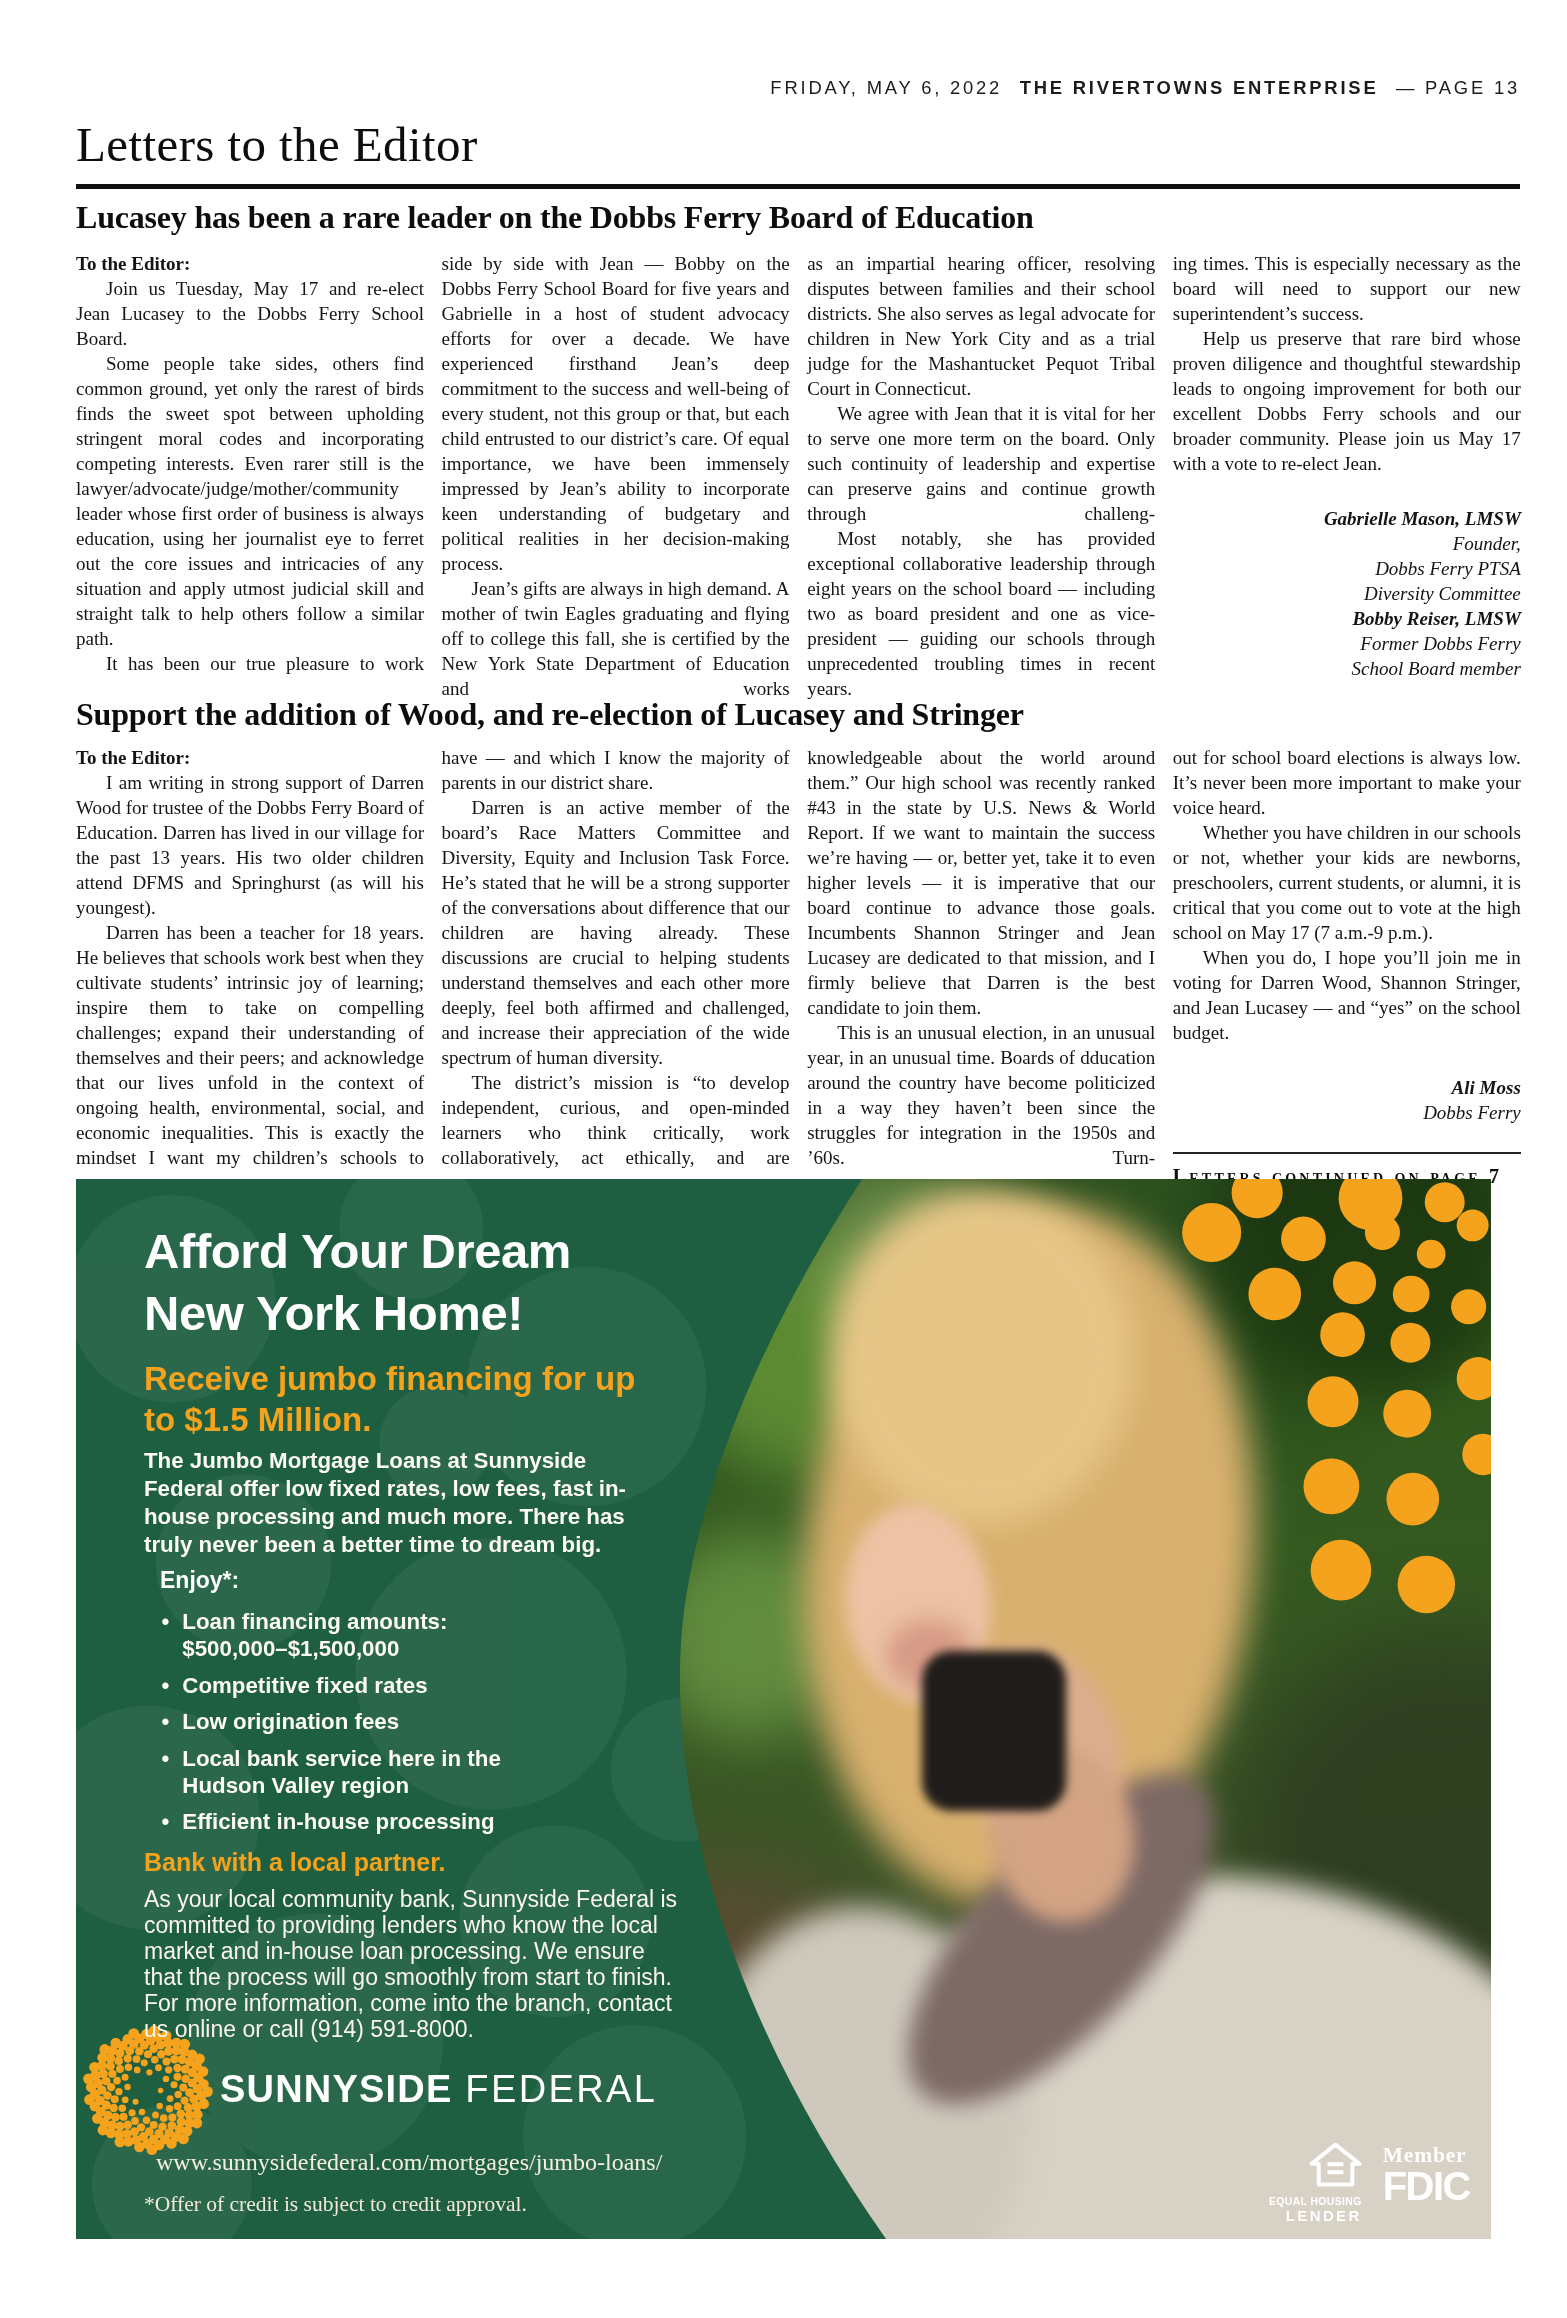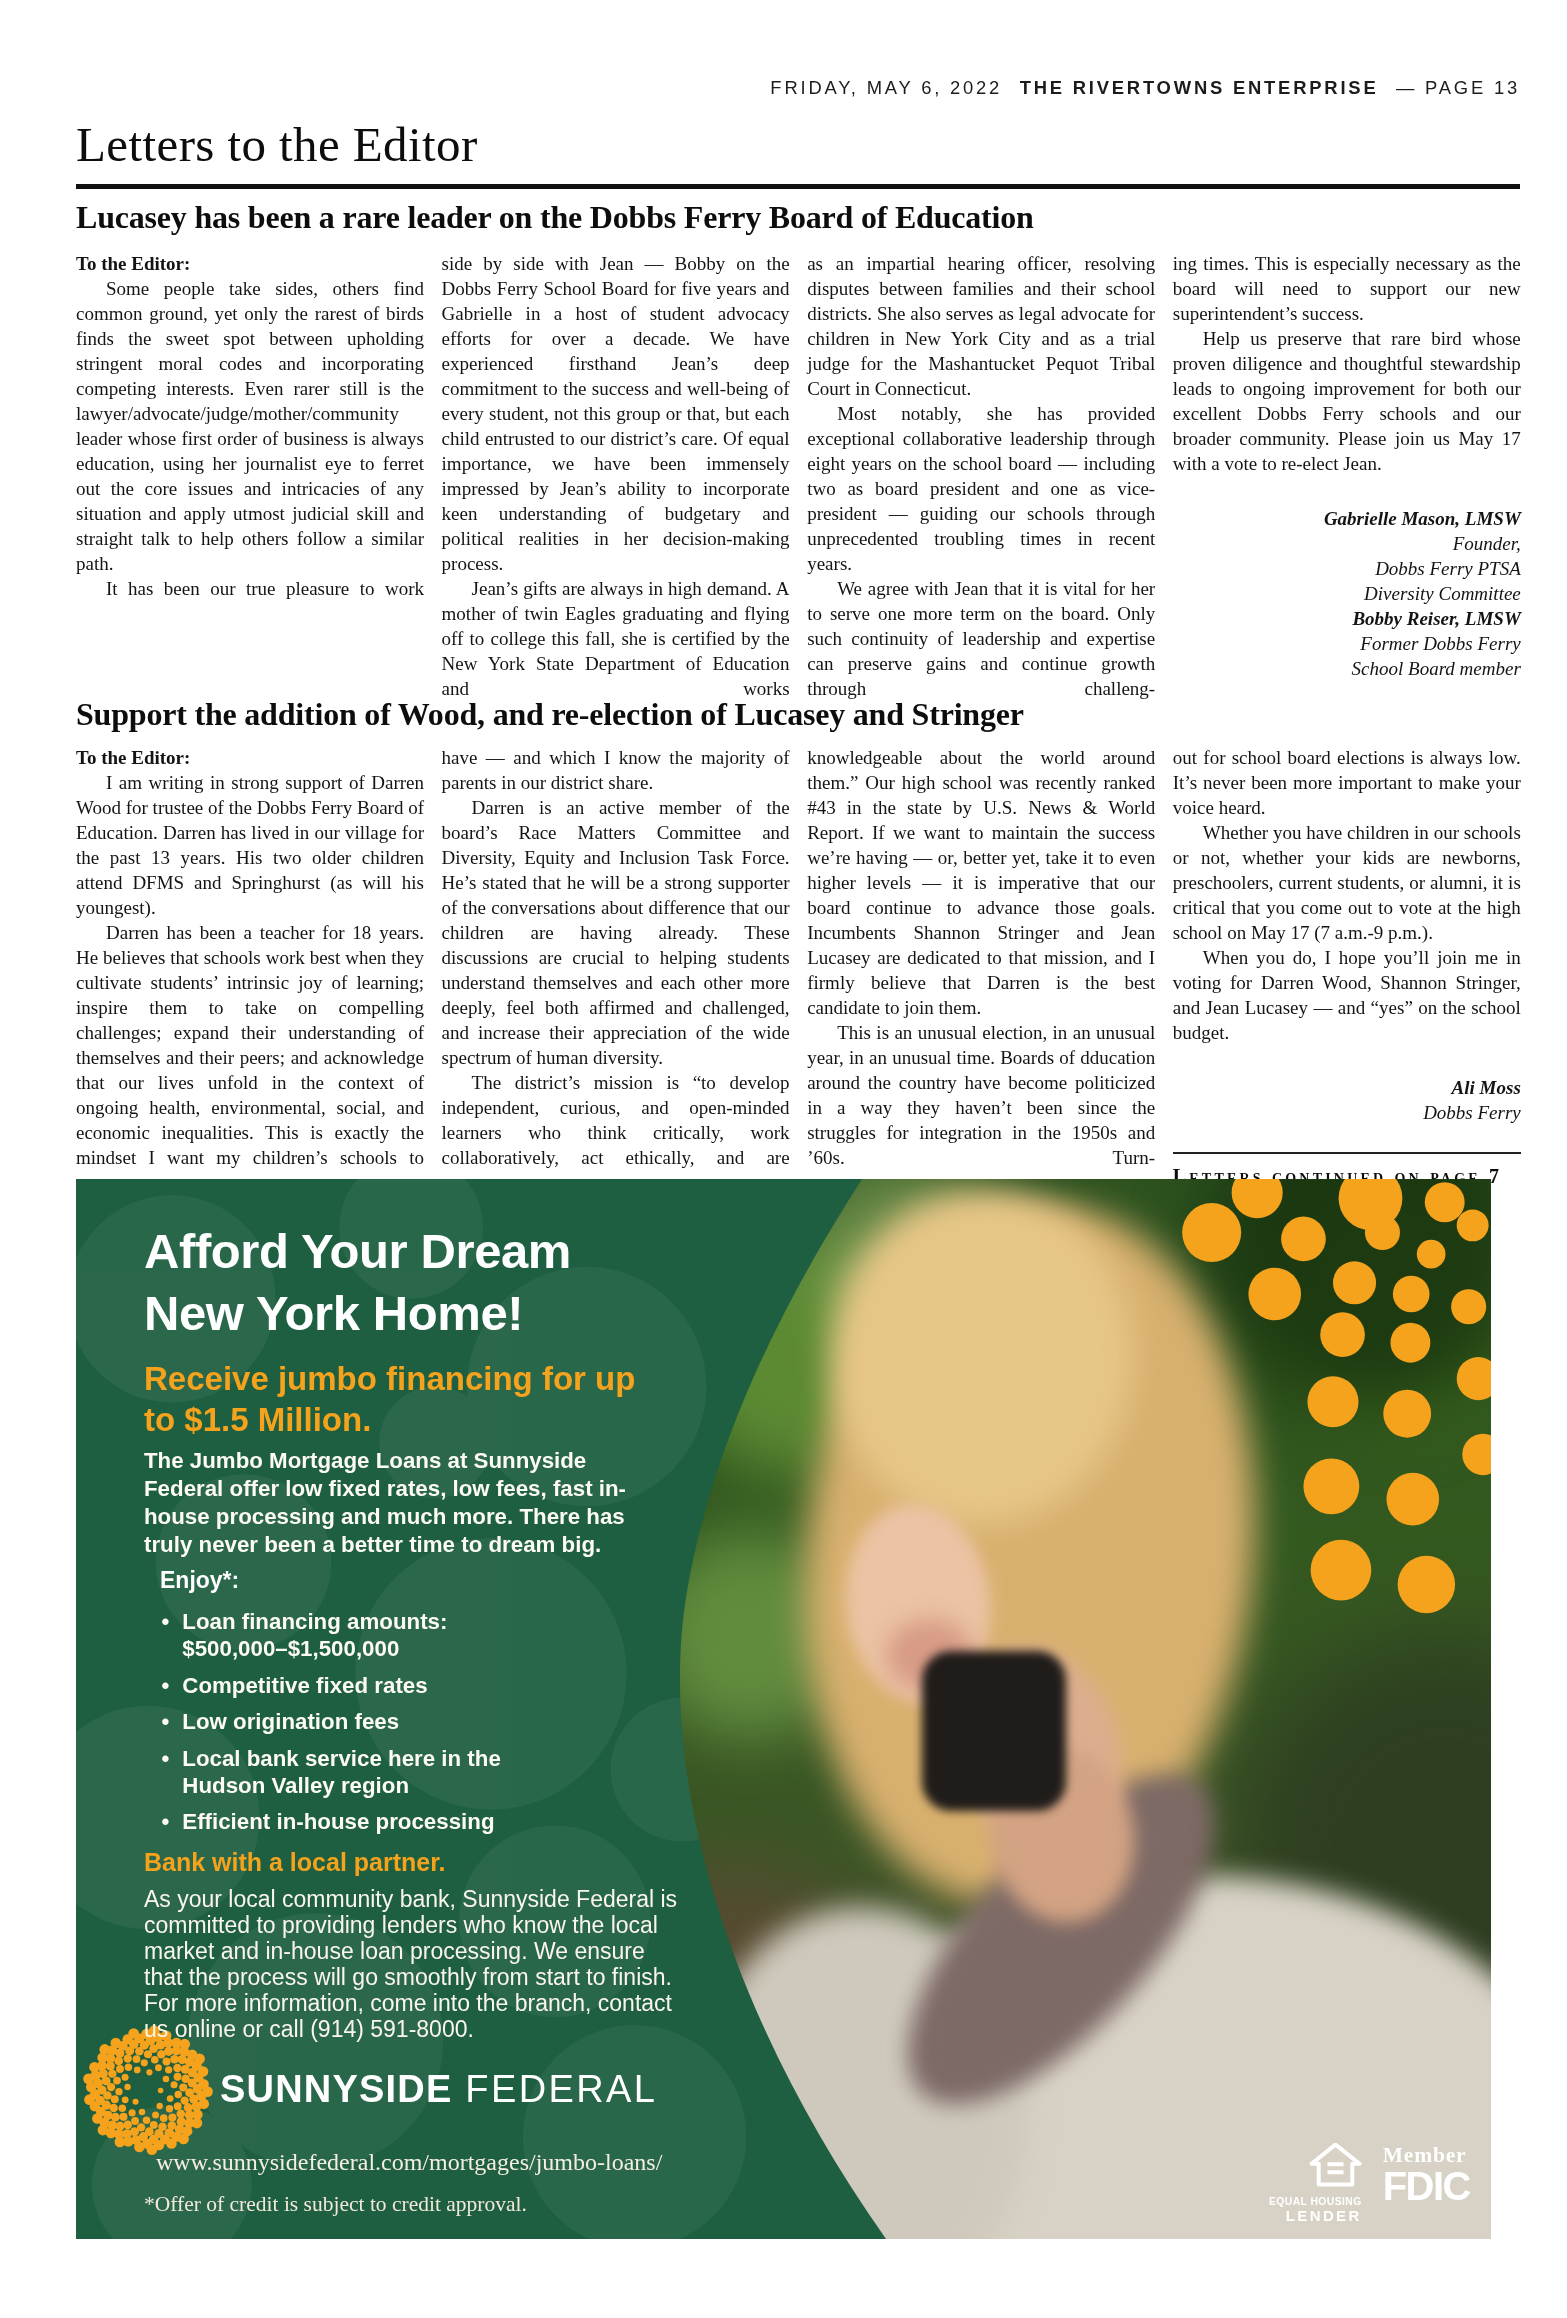--- a/index.html
+++ b/index.html
@@ -85,31 +85,32 @@
     <span class="seg">— PAGE 13</span>
   </div>
 
   <div class="section-title">Letters to the Editor</div>
   <div class="title-rule"></div>
 
   <div class="headline" id="headline1">Lucasey has been a rare leader on the Dobbs Ferry Board of Education</div>
   <div class="cols" id="letter1-cols">
     <div class="col">
       <p class="salut">To the Editor:</p>
+      <p class="ind">Join us Tuesday, May 17 and re-elect Jean Lucasey to the Dobbs Ferry School Board.</p>
       <p class="ind">Some people take sides, others find common ground, yet only the rarest of birds finds the sweet spot between upholding stringent moral codes and incorporating competing interests. Even rarer still is the lawyer/advocate/judge/mother/community leader whose first order of business is always education, using her journalist eye to ferret out the core issues and intricacies of any situation and apply utmost judicial skill and straight talk to help others follow a similar path.</p>
       <p class="ind jlast">It has been our true pleasure to work</p>
     </div>
     <div class="col">
       <p>side by side with Jean — Bobby on the Dobbs Ferry School Board for five years and Gabrielle in a host of student advocacy efforts for over a decade. We have experienced firsthand Jean’s deep commitment to the success and well-being of every student, not this group or that, but each child entrusted to our district’s care. Of equal importance, we have been immensely impressed by Jean’s ability to incorporate keen understanding of budgetary and political realities in her decision-making process.</p>
       <p class="ind jlast">Jean’s gifts are always in high demand. A mother of twin Eagles graduating and flying off to college this fall, she is certified by the New York State Department of Education and works</p>
     </div>
     <div class="col">
       <p>as an impartial hearing officer, resolving disputes between families and their school districts. She also serves as legal advocate for children in New York City and as a trial judge for the Mashantucket Pequot Tribal Court in Connecticut.</p>
+      <p class="ind jlast">We agree with Jean that it is vital for her to serve one more term on the board. Only such continuity of leadership and expertise can preserve gains and continue growth through challeng-</p>
       <p class="ind">Most notably, she has provided exceptional collaborative leadership through eight years on the school board — including two as board president and one as vice-president — guiding our schools through unprecedented troubling times in recent years.</p>
-      <p class="ind jlast">We agree with Jean that it is vital for her to serve one more term on the board. Only such continuity of leadership and expertise can preserve gains and continue growth through challeng-</p>
     </div>
     <div class="col">
       <p>ing times. This is especially necessary as the board will need to support our new superintendent’s success.</p>
       <p class="ind">Help us preserve that rare bird whose proven diligence and thoughtful stewardship leads to ongoing improvement for both our excellent Dobbs Ferry schools and our broader community. Please join us May 17 with a vote to re-elect Jean.</p>
       <div class="sig">
         <p class="b">Gabrielle Mason, LMSW</p>
         <p>Founder,</p>
         <p>Dobbs Ferry PTSA</p>
         <p>Diversity Committee</p>
         <p class="b">Bobby Reiser, LMSW</p>

